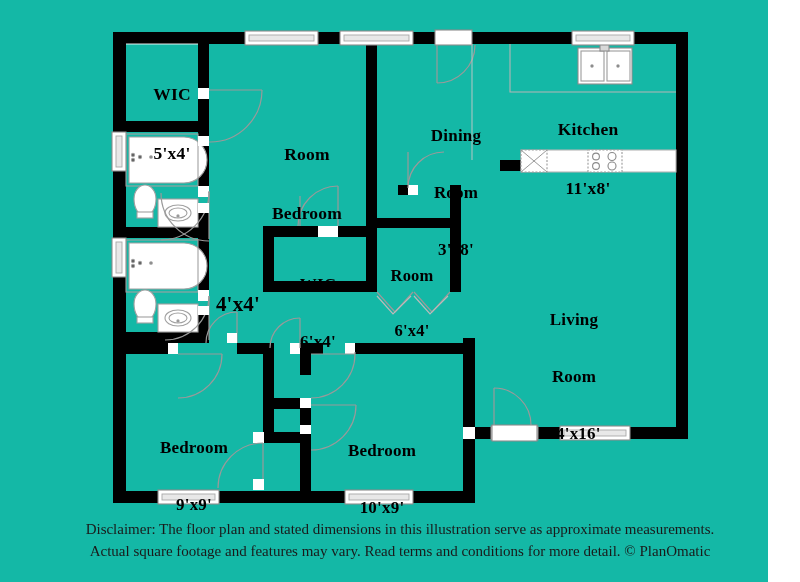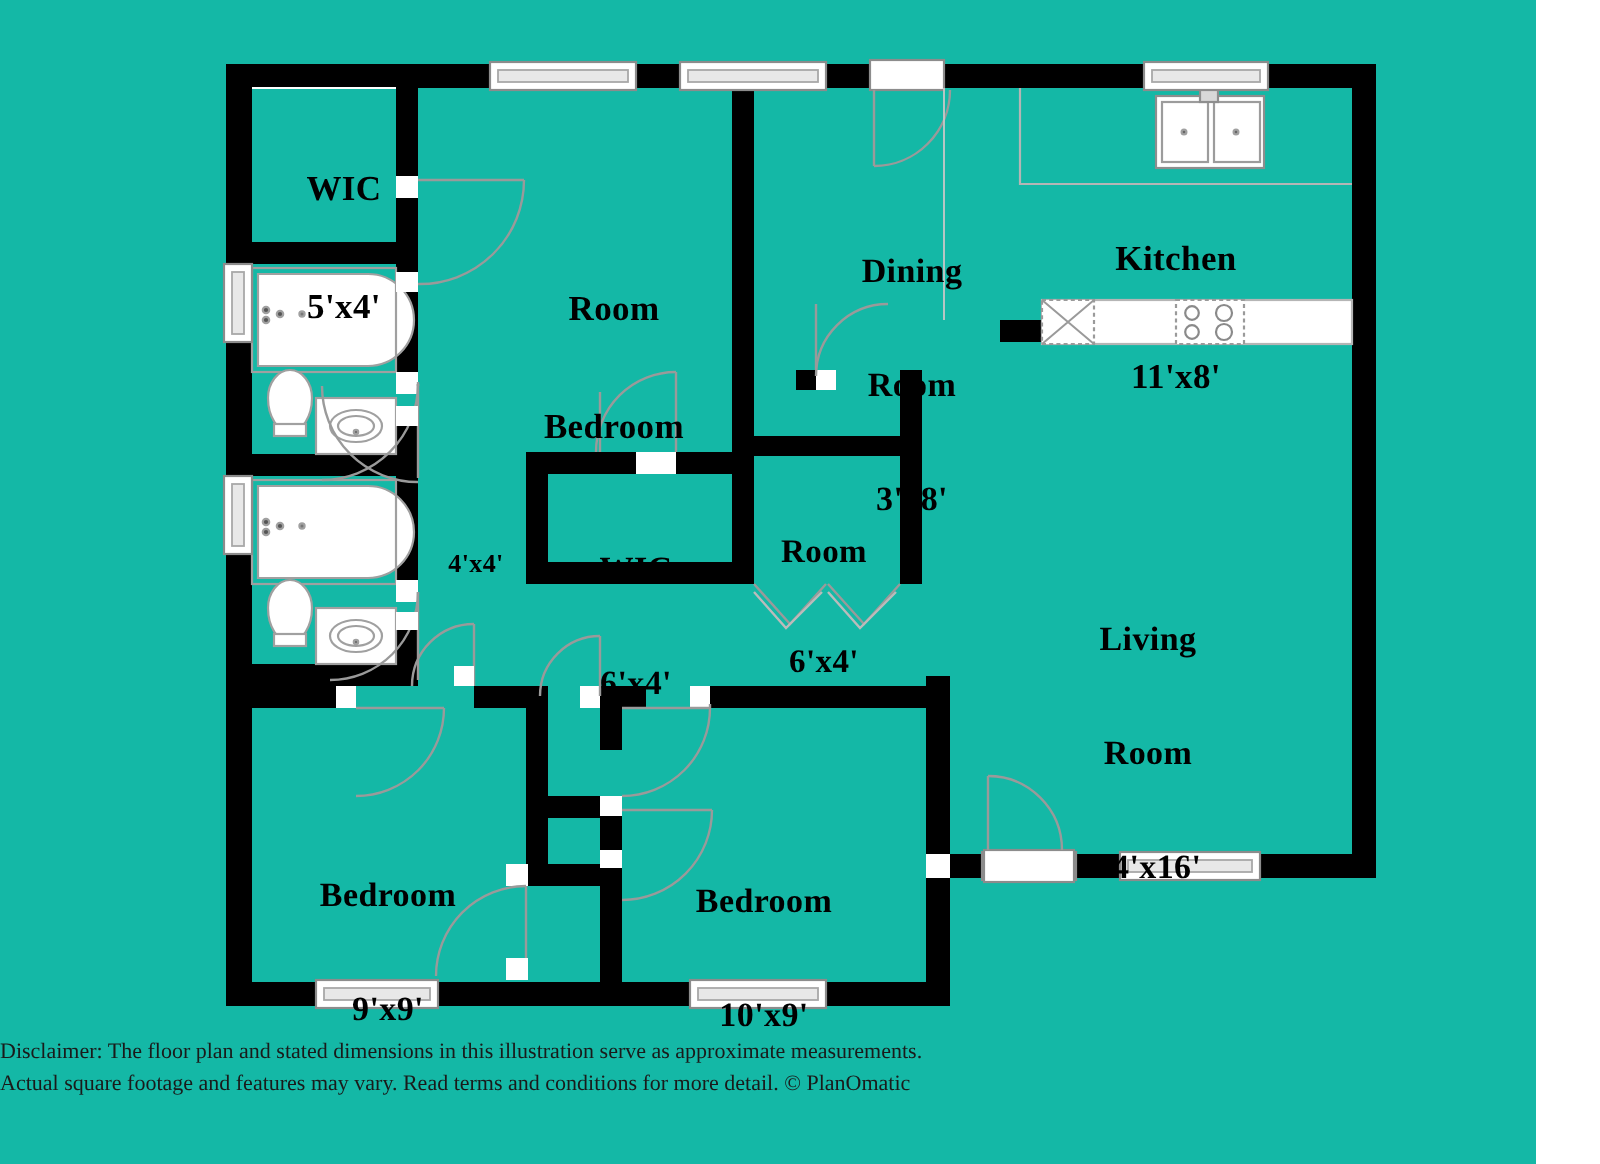--- a/index.html
+++ b/index.html
@@ -36,22 +36,23 @@
     letter-spacing: 0.2px;
   }
   .room-label .ln {
     display: block;
   }
   #disclaimer {
     position: absolute;
     left: 0;
     top: 519px;
     width: 800px;
+    text-align: center;
     font-family: "Liberation Serif", serif;
-    font-size: 11px;
+    font-size: 15px;
     color: #1a1a1a;
     line-height: 1.45;
   }
   #disclaimer .dl {
     display: block;
   }
 </style>
 </head>
 <body>
 
@@ -397,21 +398,21 @@
     <span class="ln">Room</span>
     <span class="ln">3'x8'</span>
   </div>
 
   <div class="room-label" style="left:513px; top:81px; width:150px; font-size:17.5px;">
     <span class="ln">Kitchen</span>
     <span class="ln">11'x8'</span>
   </div>
 
 
-  <div class="room-label" style="left:193px; top:246px; width:90px; font-size:13px;">
+  <div class="room-label" style="left:193px; top:246px; width:90px; font-size:21px;">
     <span class="ln">4'x4'</span>
   </div>
 
   <div class="room-label" style="left:268px; top:237px; width:100px; font-size:17px;">
     <span class="ln">WIC</span>
     <span class="ln">6'x4'</span>
   </div>
 
   <div class="room-label" style="left:357px; top:230px; width:110px; font-size:16.5px;">
     <span class="ln">Room</span>

